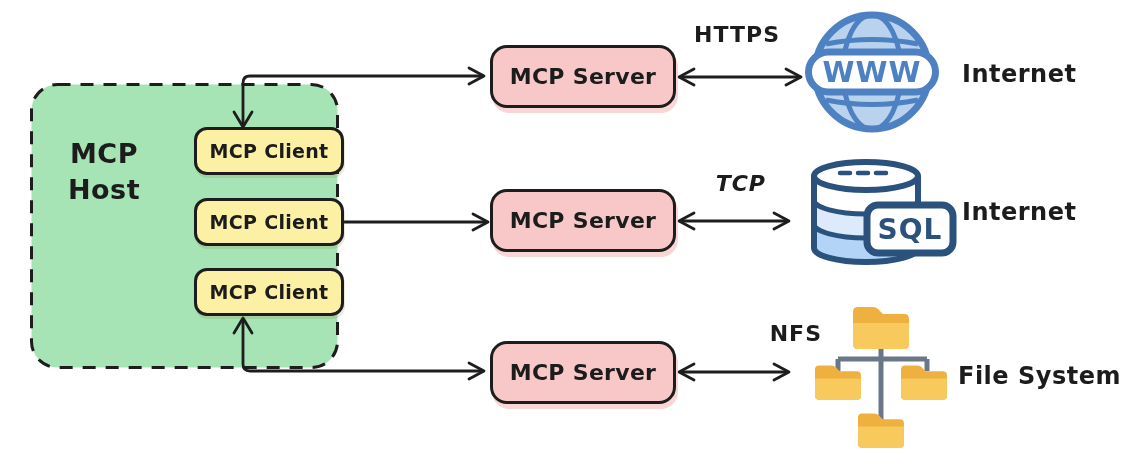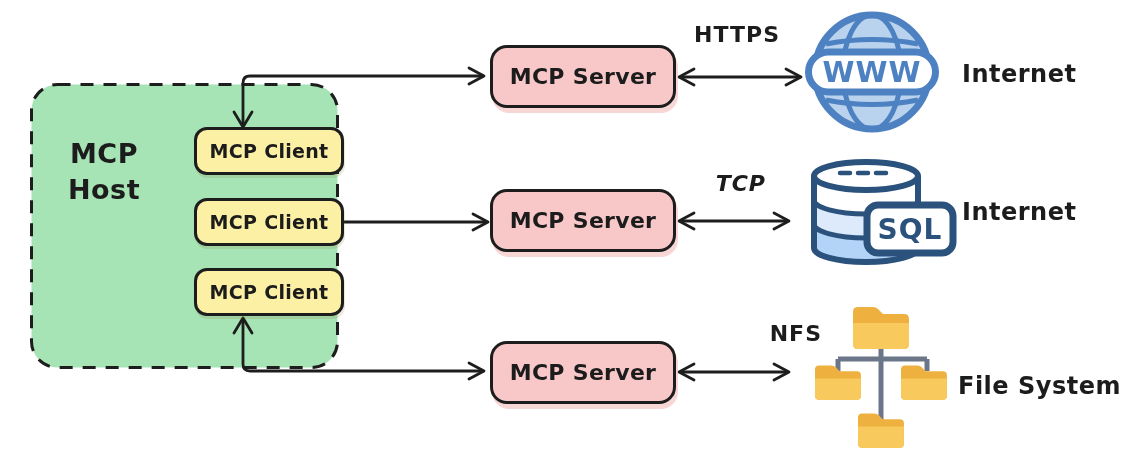--- a/index.html
+++ b/index.html
@@ -28,21 +28,21 @@
     box-shadow:2px 5px 0 rgba(243,186,186,.6);box-sizing:border-box;
   }
   .server-1{top:45px}.server-2{top:189px}.server-3{top:341px}
   .proto{position:absolute;font-size:22px;font-weight:600;letter-spacing:1px;text-align:right;}
   .proto-1{left:684px;top:22px;width:96px;}
   .proto-2{left:698px;top:171px;width:68px;font-style:italic;}
   .proto-3{left:726px;top:321px;width:68px;margin-left:28px;}
   .rlabel{position:absolute;font-size:24px;font-weight:600;letter-spacing:.5px;white-space:nowrap;}
   .rlabel-1{left:962px;top:60px}
   .rlabel-2{left:962px;top:198px}
-  .rlabel-3{left:958px;top:372px}
+  .rlabel-3{left:958px;top:362px}
   .icon{position:absolute;}
   .icon-globe{left:805px;top:8px}
   .icon-db{left:806px;top:156px}
   .icon-fs{left:808px;top:299px}
 </style>
 </head>
 <body>
 
 <div class="canvas">
 

